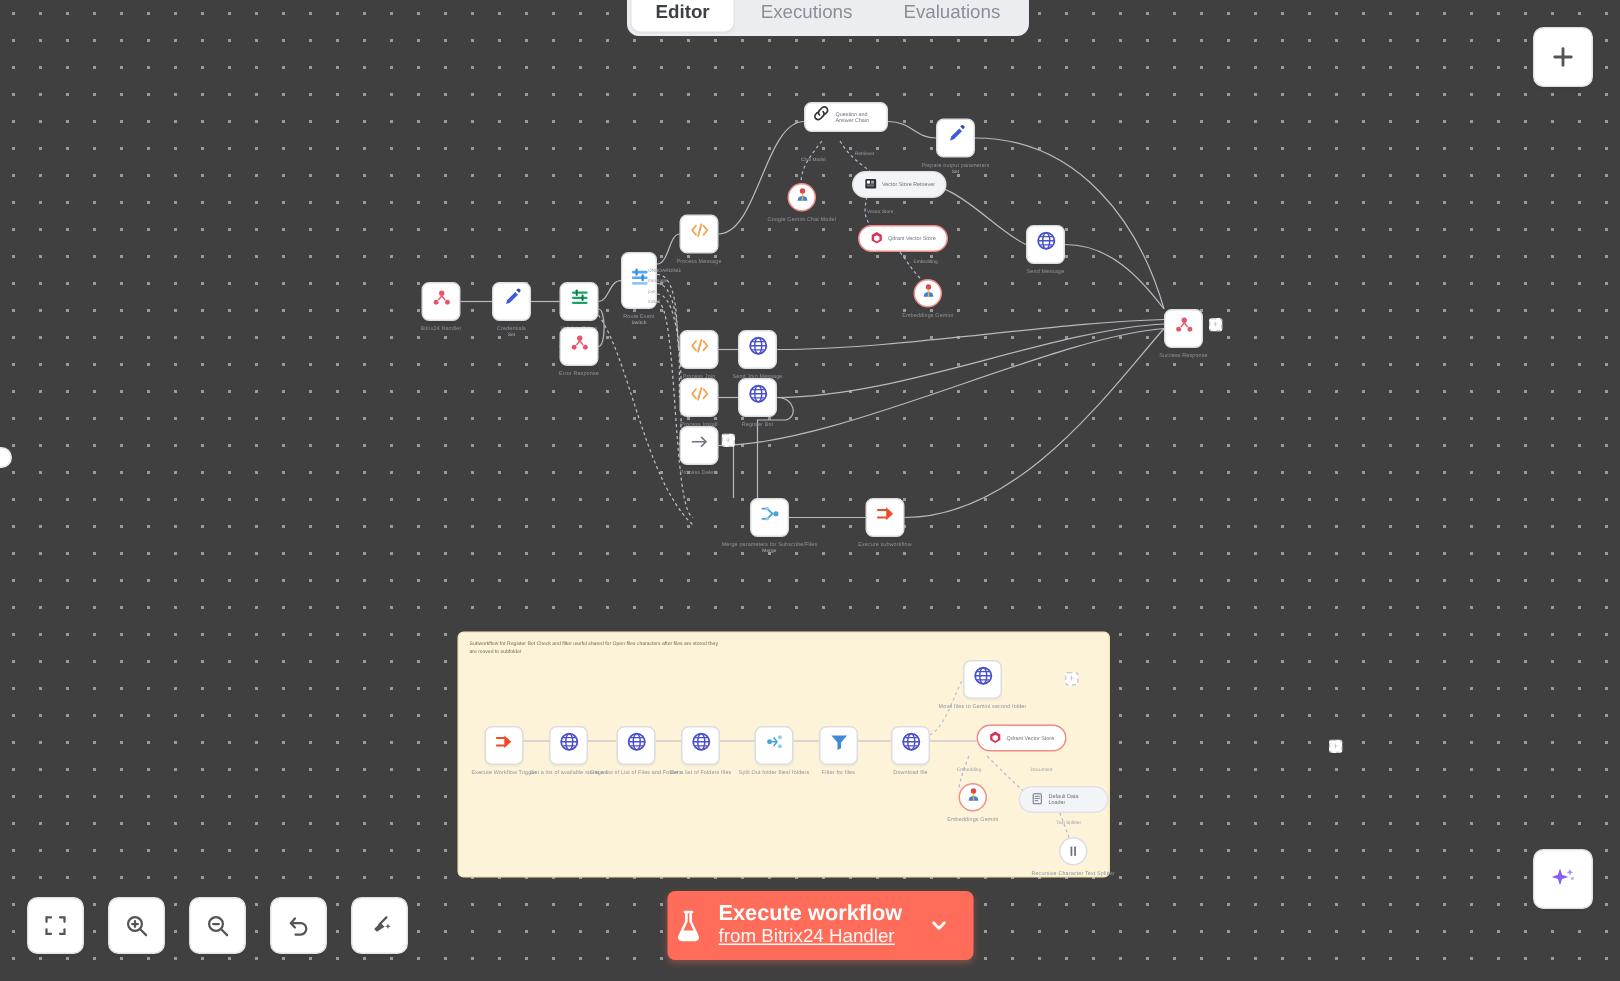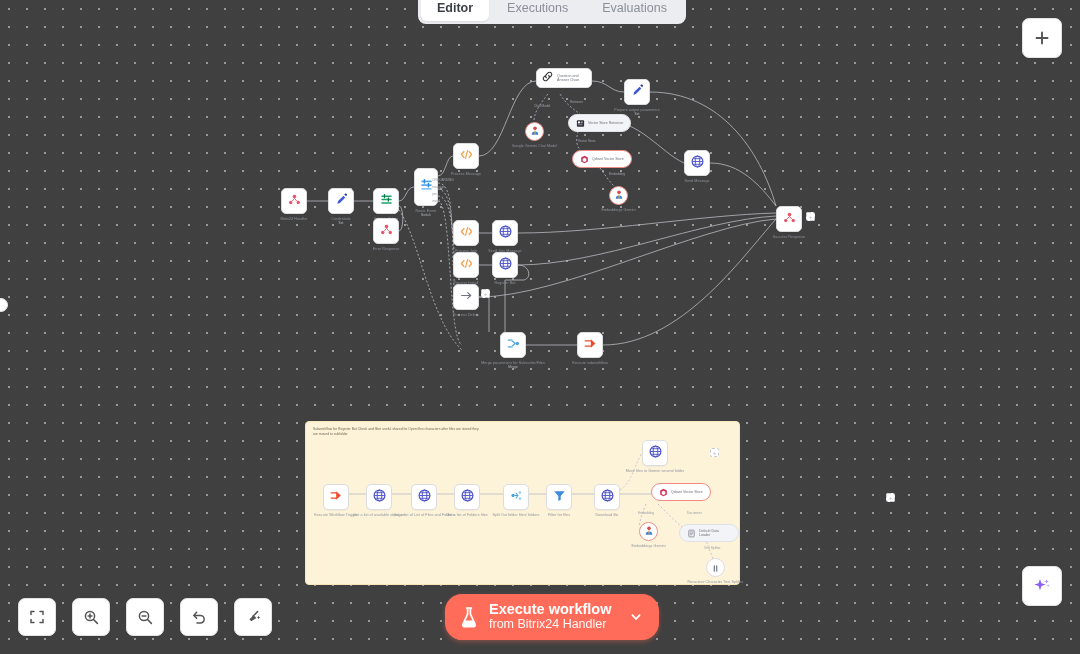--- a/index.html
+++ b/index.html
@@ -52,26 +52,26 @@
   .side-handle {
     position: absolute; left: -6px; top: 298px;
     width: 14px; height: 14px; border-radius: 50%;
     background: #fff; border: 1px solid #e4e5e9;
   }
 
   
   #execute-workflow-button {
     position: absolute; left: 445px; bottom: 14px;
     height: 46px; background: #ff6d5a; color: #fff;
-    border-radius: 17px; display: flex; align-items: center;
-    padding: 0 10px 0 14px; gap: 10px; cursor: pointer;
+    border-radius: 5px; display: flex; align-items: center;
+    padding: 0 10px 0 4px; gap: 10px; cursor: pointer;
     box-shadow: 0 2px 5px rgba(255,109,90,.35); z-index: 25;
   }
   #execute-workflow-button .lbl-main { font-size: 14.5px; font-weight: 600; line-height: 15px; }
-  #execute-workflow-button .lbl-sub  { font-size: 12.5px; line-height: 15px; opacity: .95; }
+  #execute-workflow-button .lbl-sub  { font-size: 12.5px; line-height: 15px; opacity: .95; text-decoration: underline; }
   .exec-caret { padding: 0 6px 0 8px; display: flex; align-items: center; }
 
   
   .node { position: absolute; }
   .nbox {
     width: 26px; height: 26px; background: #fff;
     border: 1px solid #dcdde1; border-radius: 5px;
     display: flex; align-items: center; justify-content: center;
     box-shadow: 0 1px 1px rgba(0,0,0,.04);
   }

